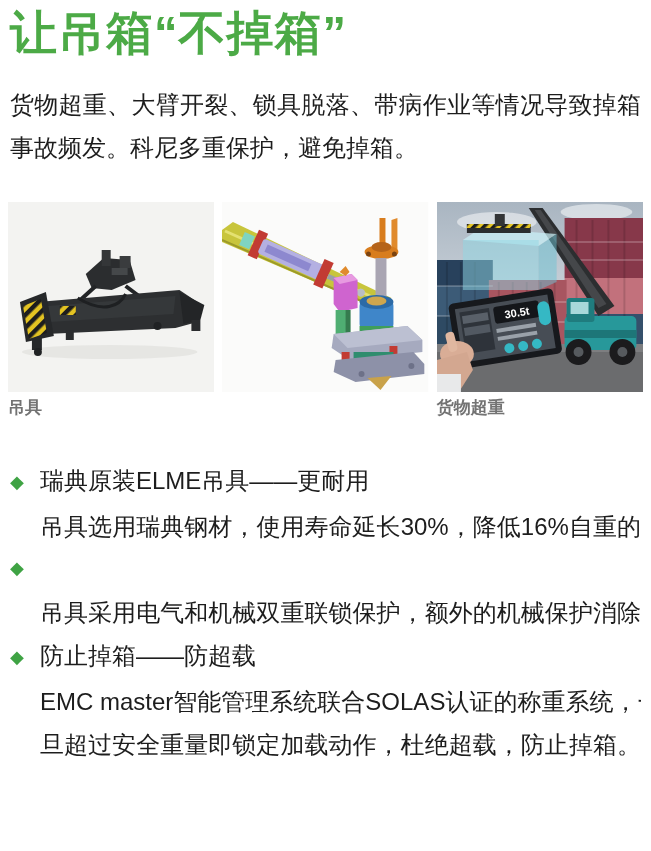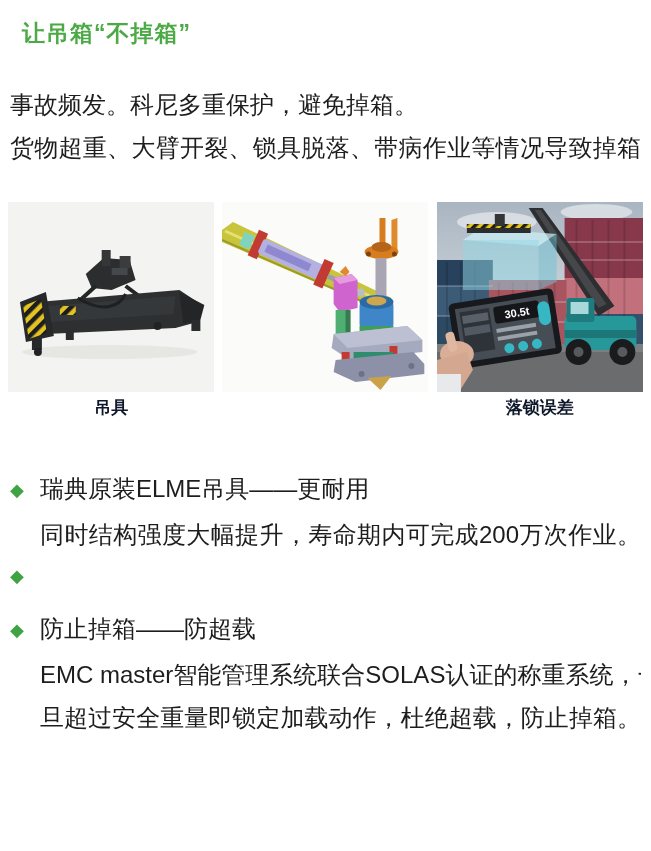--- a/index.html
+++ b/index.html
@@ -5,58 +5,58 @@
   html,body { margin:0; padding:0; }
   body {
     width:651px; height:851px; background:#ffffff; overflow:hidden;
     font-family:"Liberation Sans","DejaVu Sans",sans-serif;
     color:#1d1d1d;
     -webkit-font-smoothing:antialiased;
   }
   .page { width:651px; height:851px; position:relative; }
 
   .title {
-    margin:12px 10px 0 22px;
-    font-size:23px; line-height:42px; font-weight:800;
+    margin:12px 10px 0 10px;
+    font-size:47px; line-height:42px; font-weight:800;
     color:#4CAA46; letter-spacing:1px;
     white-space:nowrap;
   }
 
   .intro { margin:29px 10px 0 10px; font-size:24px; line-height:43px; color:#1d1d1d; }
   .line { white-space:nowrap; overflow:hidden; }
   .jl { text-align:justify; text-align-last:justify; }
 
   .figures { display:flex; gap:8px; margin:33px 8px 0 8px; }
   .figure { flex:1; min-width:0; }
   .figure-img { height:190px; overflow:hidden; }
   .figure-img svg { display:block; width:100%; height:100%; }
   .figure-caption {
-    text-align:center; font-size:17px; font-weight:700;
-    margin-top:6px; line-height:20px; color:#0f172a;
+    font-size:17px; font-weight:700;
+    margin-top:6px; line-height:20px; color:#737373;
   }
 
   .bullets { margin:41px 10px 0 10px; font-size:24px; line-height:43px; }
   .bullet-head { display:flex; align-items:baseline; }
   .diamond {
     flex:none; width:30px; color:#3FA344; font-size:18px;
     transform:translateY(-1px);
   }
-  .bullet-heading { white-space:nowrap;margin-top:8px; }
+  .bullet-heading { white-space:nowrap; }
   .b-line { padding-left:30px; }
 </style>
 </head>
 <body>
 
 <div class="page">
 
   <h1 class="title">让吊箱“不掉箱”</h1>
 
   <div class="intro">
+    <div class="line jl">货物超重、大臂开裂、锁具脱落、带病作业等情况导致掉箱</div>
     <div class="line">事故频发。科尼多重保护，避免掉箱。</div>
-    <div class="line jl">货物超重、大臂开裂、锁具脱落、带病作业等情况导致掉箱</div>
   </div>
 
   <div class="figures">
 
     <div class="figure">
       <div class="figure-img">
         <svg viewBox="0 0 207 190" preserveAspectRatio="none">
           <defs>
             <pattern id="hz1" width="9" height="9" patternUnits="userSpaceOnUse" patternTransform="rotate(45)">
               <rect width="9" height="9" fill="#e3c322"></rect>
@@ -217,38 +217,39 @@
             <circle cx="84" cy="147" r="5" fill="#35b8c4"></circle>
             <circle cx="98" cy="147" r="5" fill="#35b8c4"></circle>
             <circle cx="26" cy="152" r="3" fill="#c0392b"></circle>
           </g>
           <ellipse cx="20" cy="152" rx="17" ry="13" fill="#d9ad96"></ellipse>
           <rect x="10" y="130" width="9" height="20" rx="4" fill="#e0b7a0" transform="rotate(-14 14 140)"></rect>
           <polygon points="0,158 30,150 36,168 22,190 0,190" fill="#d3a790"></polygon>
           <rect x="0" y="172" width="24" height="18" fill="#e8e9ea"></rect>
         </svg>
       </div>
-      <div class="figure-caption">落锁误差</div>
+      <div class="figure-caption">货物超重</div>
     </div>
   </div>
 
   <div class="bullets">
 
     <div class="bullet-item">
       <div class="bullet-head">
         <span class="diamond">◆</span>
         <span class="bullet-heading line">瑞典原装ELME吊具——更耐用</span>
       </div>
-      <div class="b-line line jl">同时结构强度大幅提升，寿命期内可完成200万次作业。</div>
+      <div class="b-line line jl">吊具选用瑞典钢材，使用寿命延长30%，降低16%自重的</div>
     </div>
 
     <div class="bullet-item">
       <div class="bullet-head">
         <span class="diamond">◆</span>
       </div>
+      <div class="b-line line jl">吊具采用电气和机械双重联锁保护，额外的机械保护消除</div>
     </div>
 
     <div class="bullet-item">
       <div class="bullet-head">
         <span class="diamond">◆</span>
         <span class="bullet-heading line">防止掉箱——防超载</span>
       </div>
       <div class="b-line line jl">EMC master智能管理系统联合SOLAS认证的称重系统，一</div>
       <div class="b-line line jl">旦超过安全重量即锁定加载动作，杜绝超载，防止掉箱。</div>
     </div>

